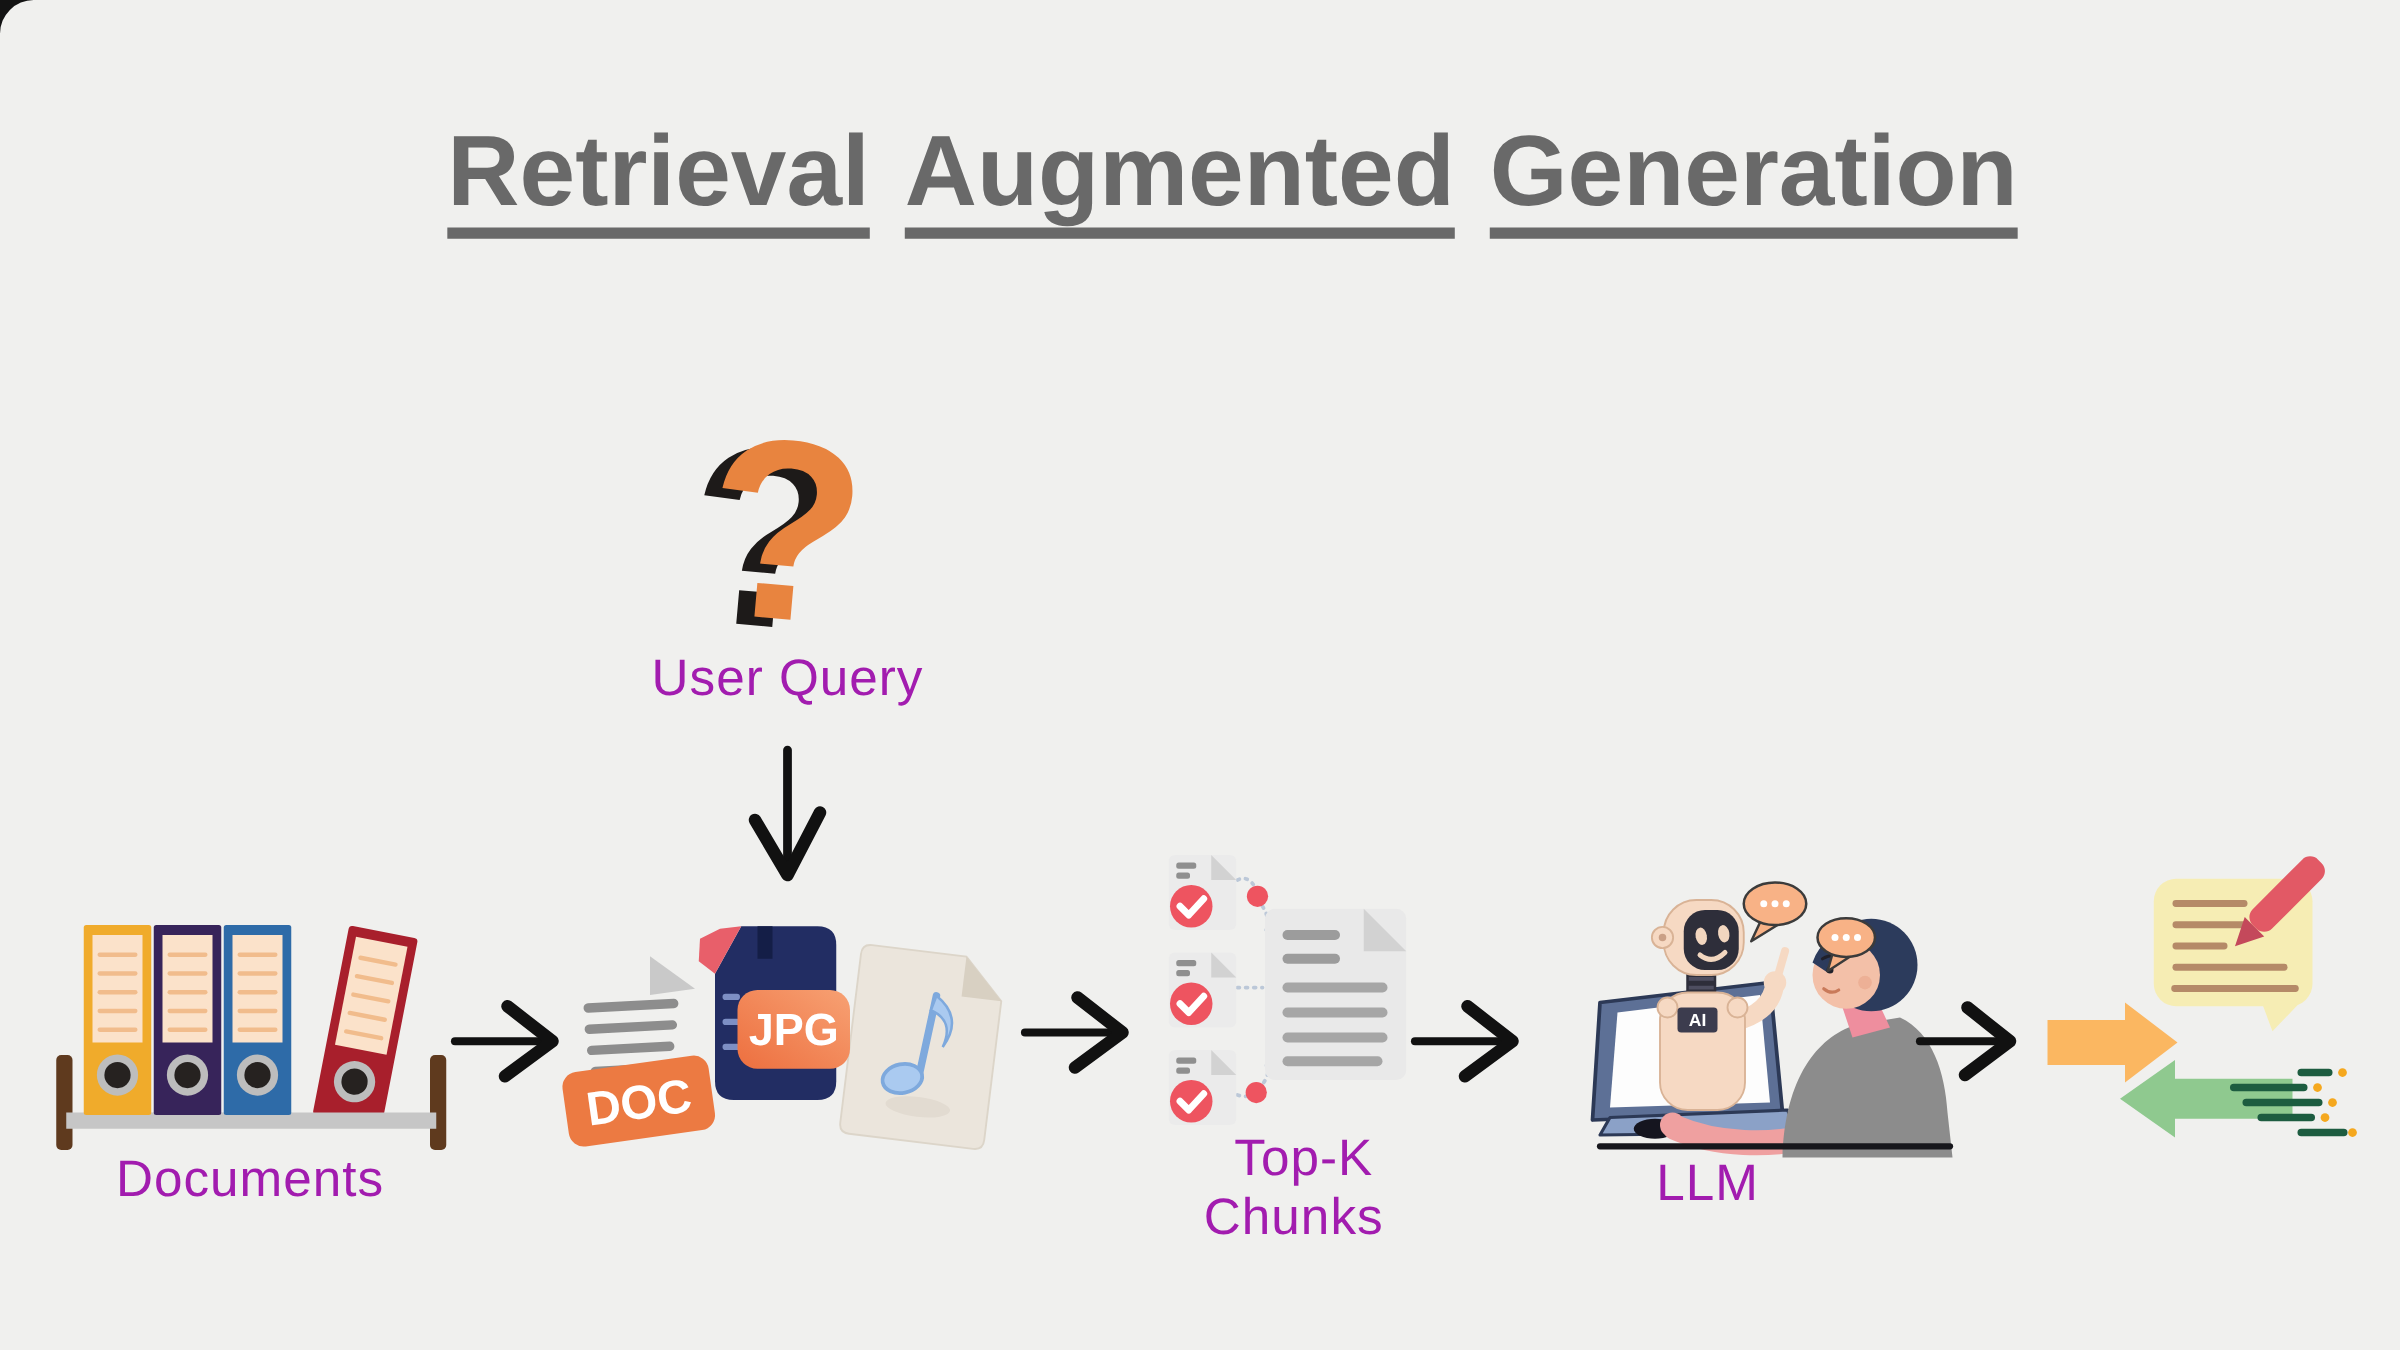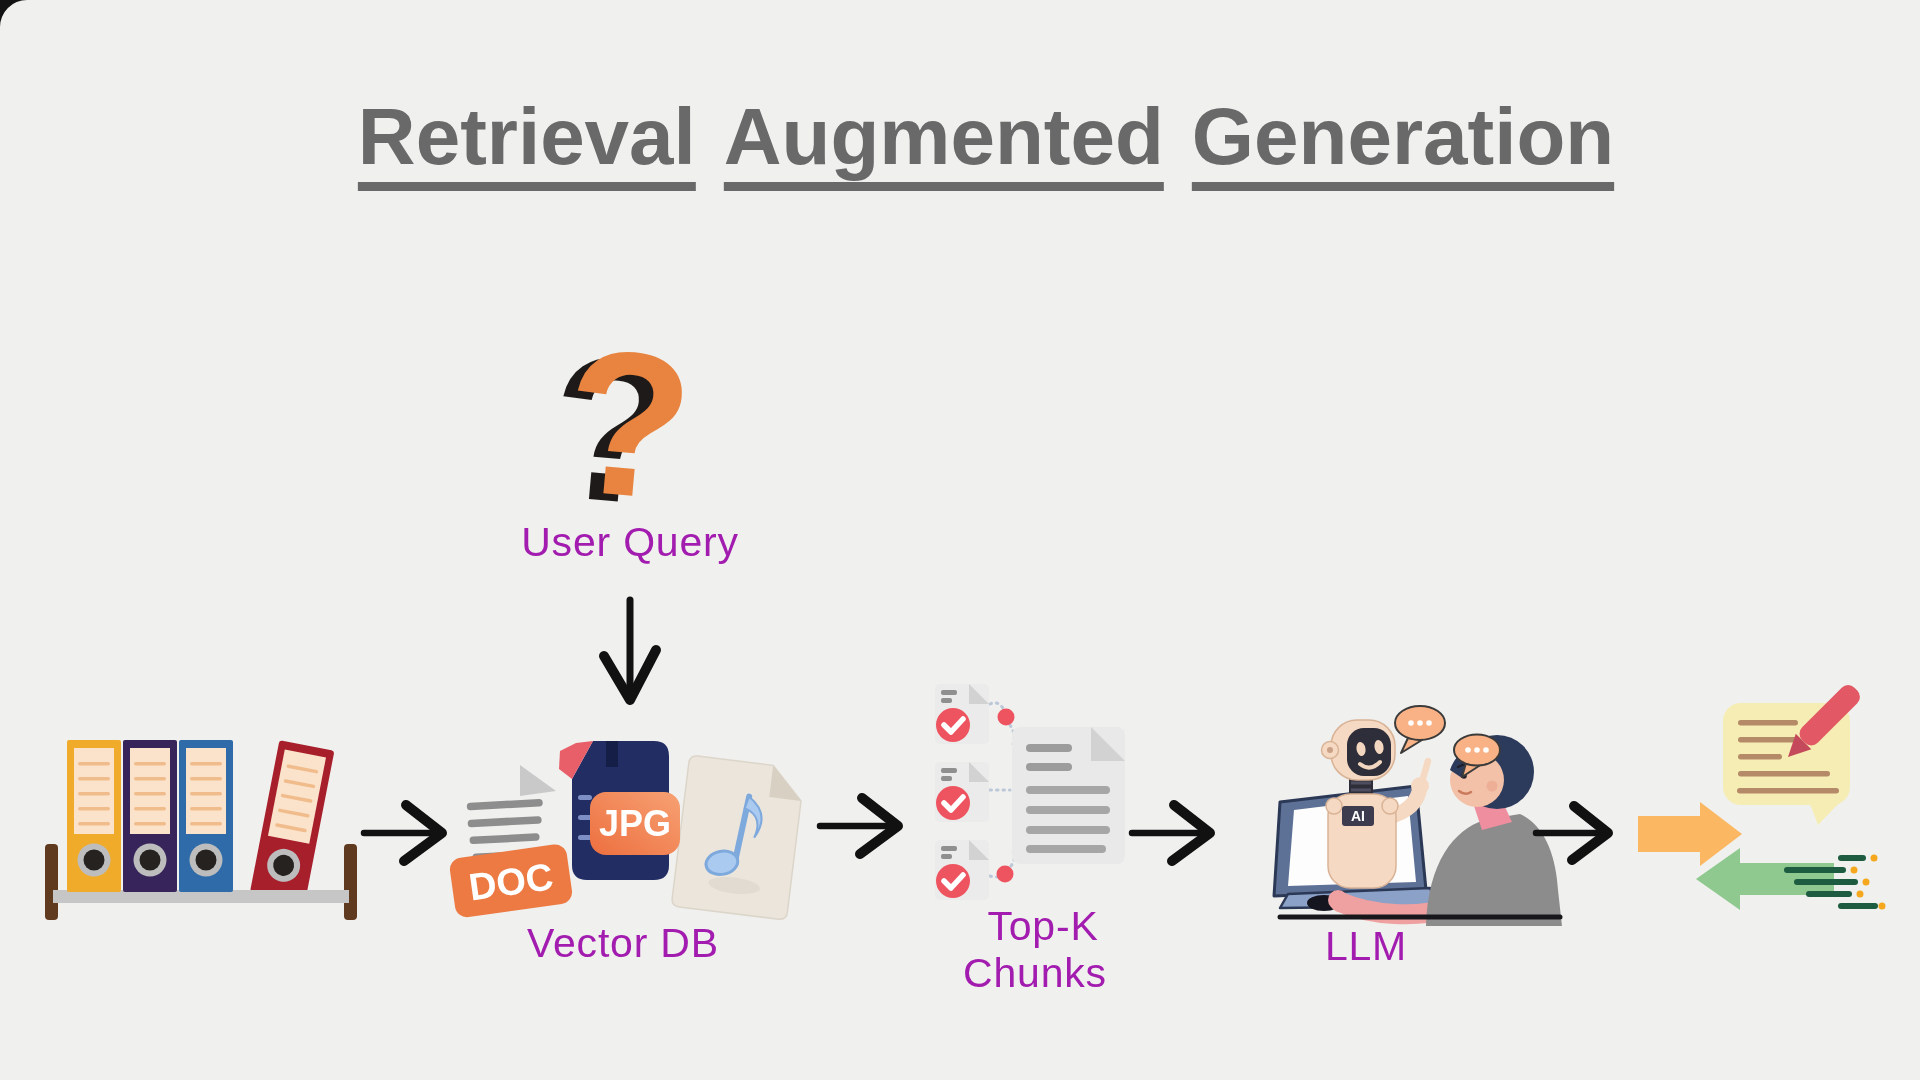--- a/index.html
+++ b/index.html
@@ -114,20 +114,21 @@
         <rect x="145" y="30" width="32" height="3.5" rx="1.7"></rect>
           <rect x="145" y="45" width="32" height="3.5" rx="1.7"></rect>
         <rect x="145" y="60" width="32" height="3.5" rx="1.7"></rect>
           <rect x="145" y="75" width="32" height="3.5" rx="1.7"></rect>
         <rect x="145" y="90" width="32" height="3.5" rx="1.7"></rect>
       </g>
       <circle cx="161" cy="128" r="16.5" fill="#bdbdbd"></circle>
         <circle cx="161" cy="128" r="10.5" fill="#262220"></circle>
     </g>
   </svg>
+  <div class="node-label" style="left:200px;top:920px">Documents</div>
 
   <svg class="abs flow-arrow" style="left:360px;top:797px" width="112" height="72" viewBox="0 0 112 72">
     <path d="M4,36 H72" stroke-width="6.5"></path>
     <path d="M46,8 L82,36 L44,64" stroke-width="10"></path>
   </svg>
 
   <svg class="abs" style="left:448px;top:733px" width="365" height="200" viewBox="0 0 365 200">
     <defs>
       <linearGradient id="gradJpg" x1="1" y1="0" x2="0" y2="1">
         <stop offset="0" stop-color="#f7a173"></stop>
@@ -168,21 +169,20 @@
     <g>
       <rect x="142" y="59" width="90" height="63" rx="16" fill="url(#gradJpg)"></rect>
       <text x="187" y="103" text-anchor="middle" font-family="Liberation Sans, sans-serif" font-weight="bold" font-size="36" fill="#ffffff">JPG</text>
     </g>
 
     <g transform="rotate(-8 62 148)">
       <rect x="4" y="118" width="118" height="60" rx="12" fill="#ec7a42"></rect>
       <text x="63" y="162" text-anchor="middle" font-family="Liberation Sans, sans-serif" font-weight="bold" font-size="38" fill="#ffffff">DOC</text>
     </g>
   </svg>
-  <div class="node-label" style="left:623px;top:920px">Vector DB</div>
 
   <svg class="abs flow-arrow" style="left:816px;top:790px" width="112" height="72" viewBox="0 0 112 72">
     <path d="M4,36 H72" stroke-width="6.5"></path>
     <path d="M46,8 L82,36 L44,64" stroke-width="10"></path>
   </svg>
 
   <svg class="abs" style="left:933px;top:684px" width="200" height="226" viewBox="0 0 200 226">
 
     <g stroke="#bcc8d8" stroke-width="3" stroke-dasharray="1.5,5" stroke-linecap="round" fill="none">
       <path d="M57,20 C63,17 68,20 71,26"></path>

